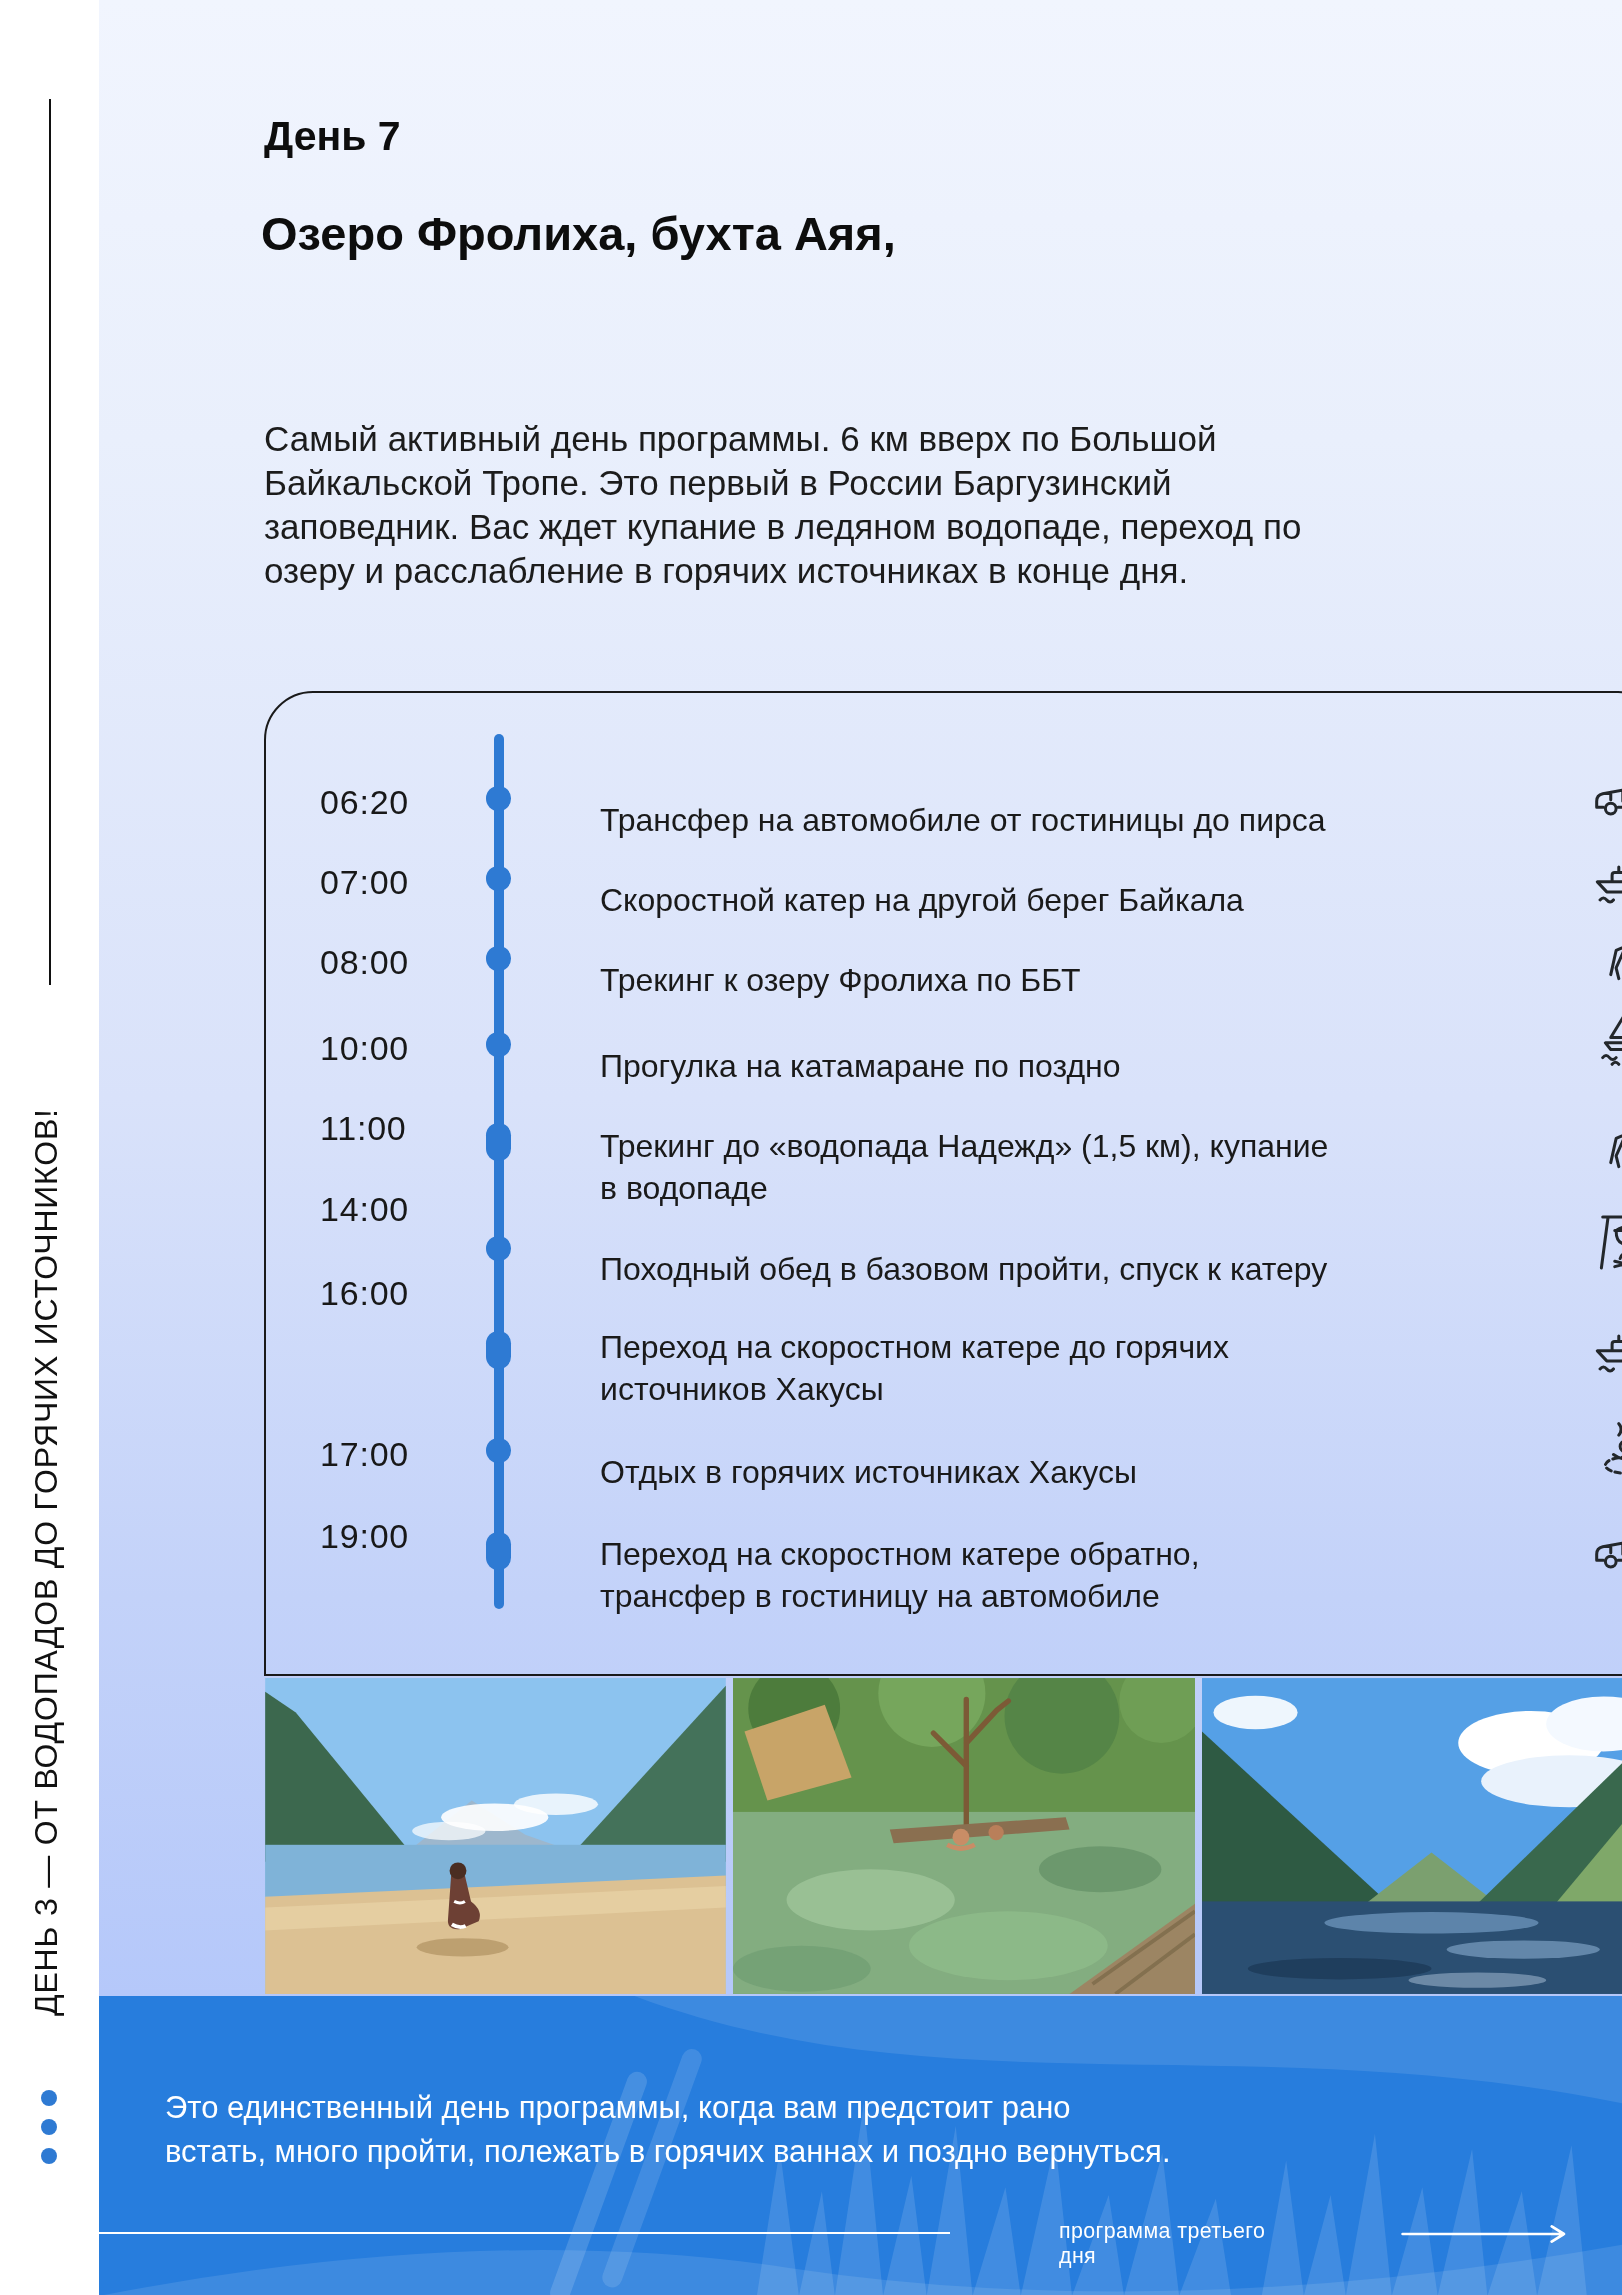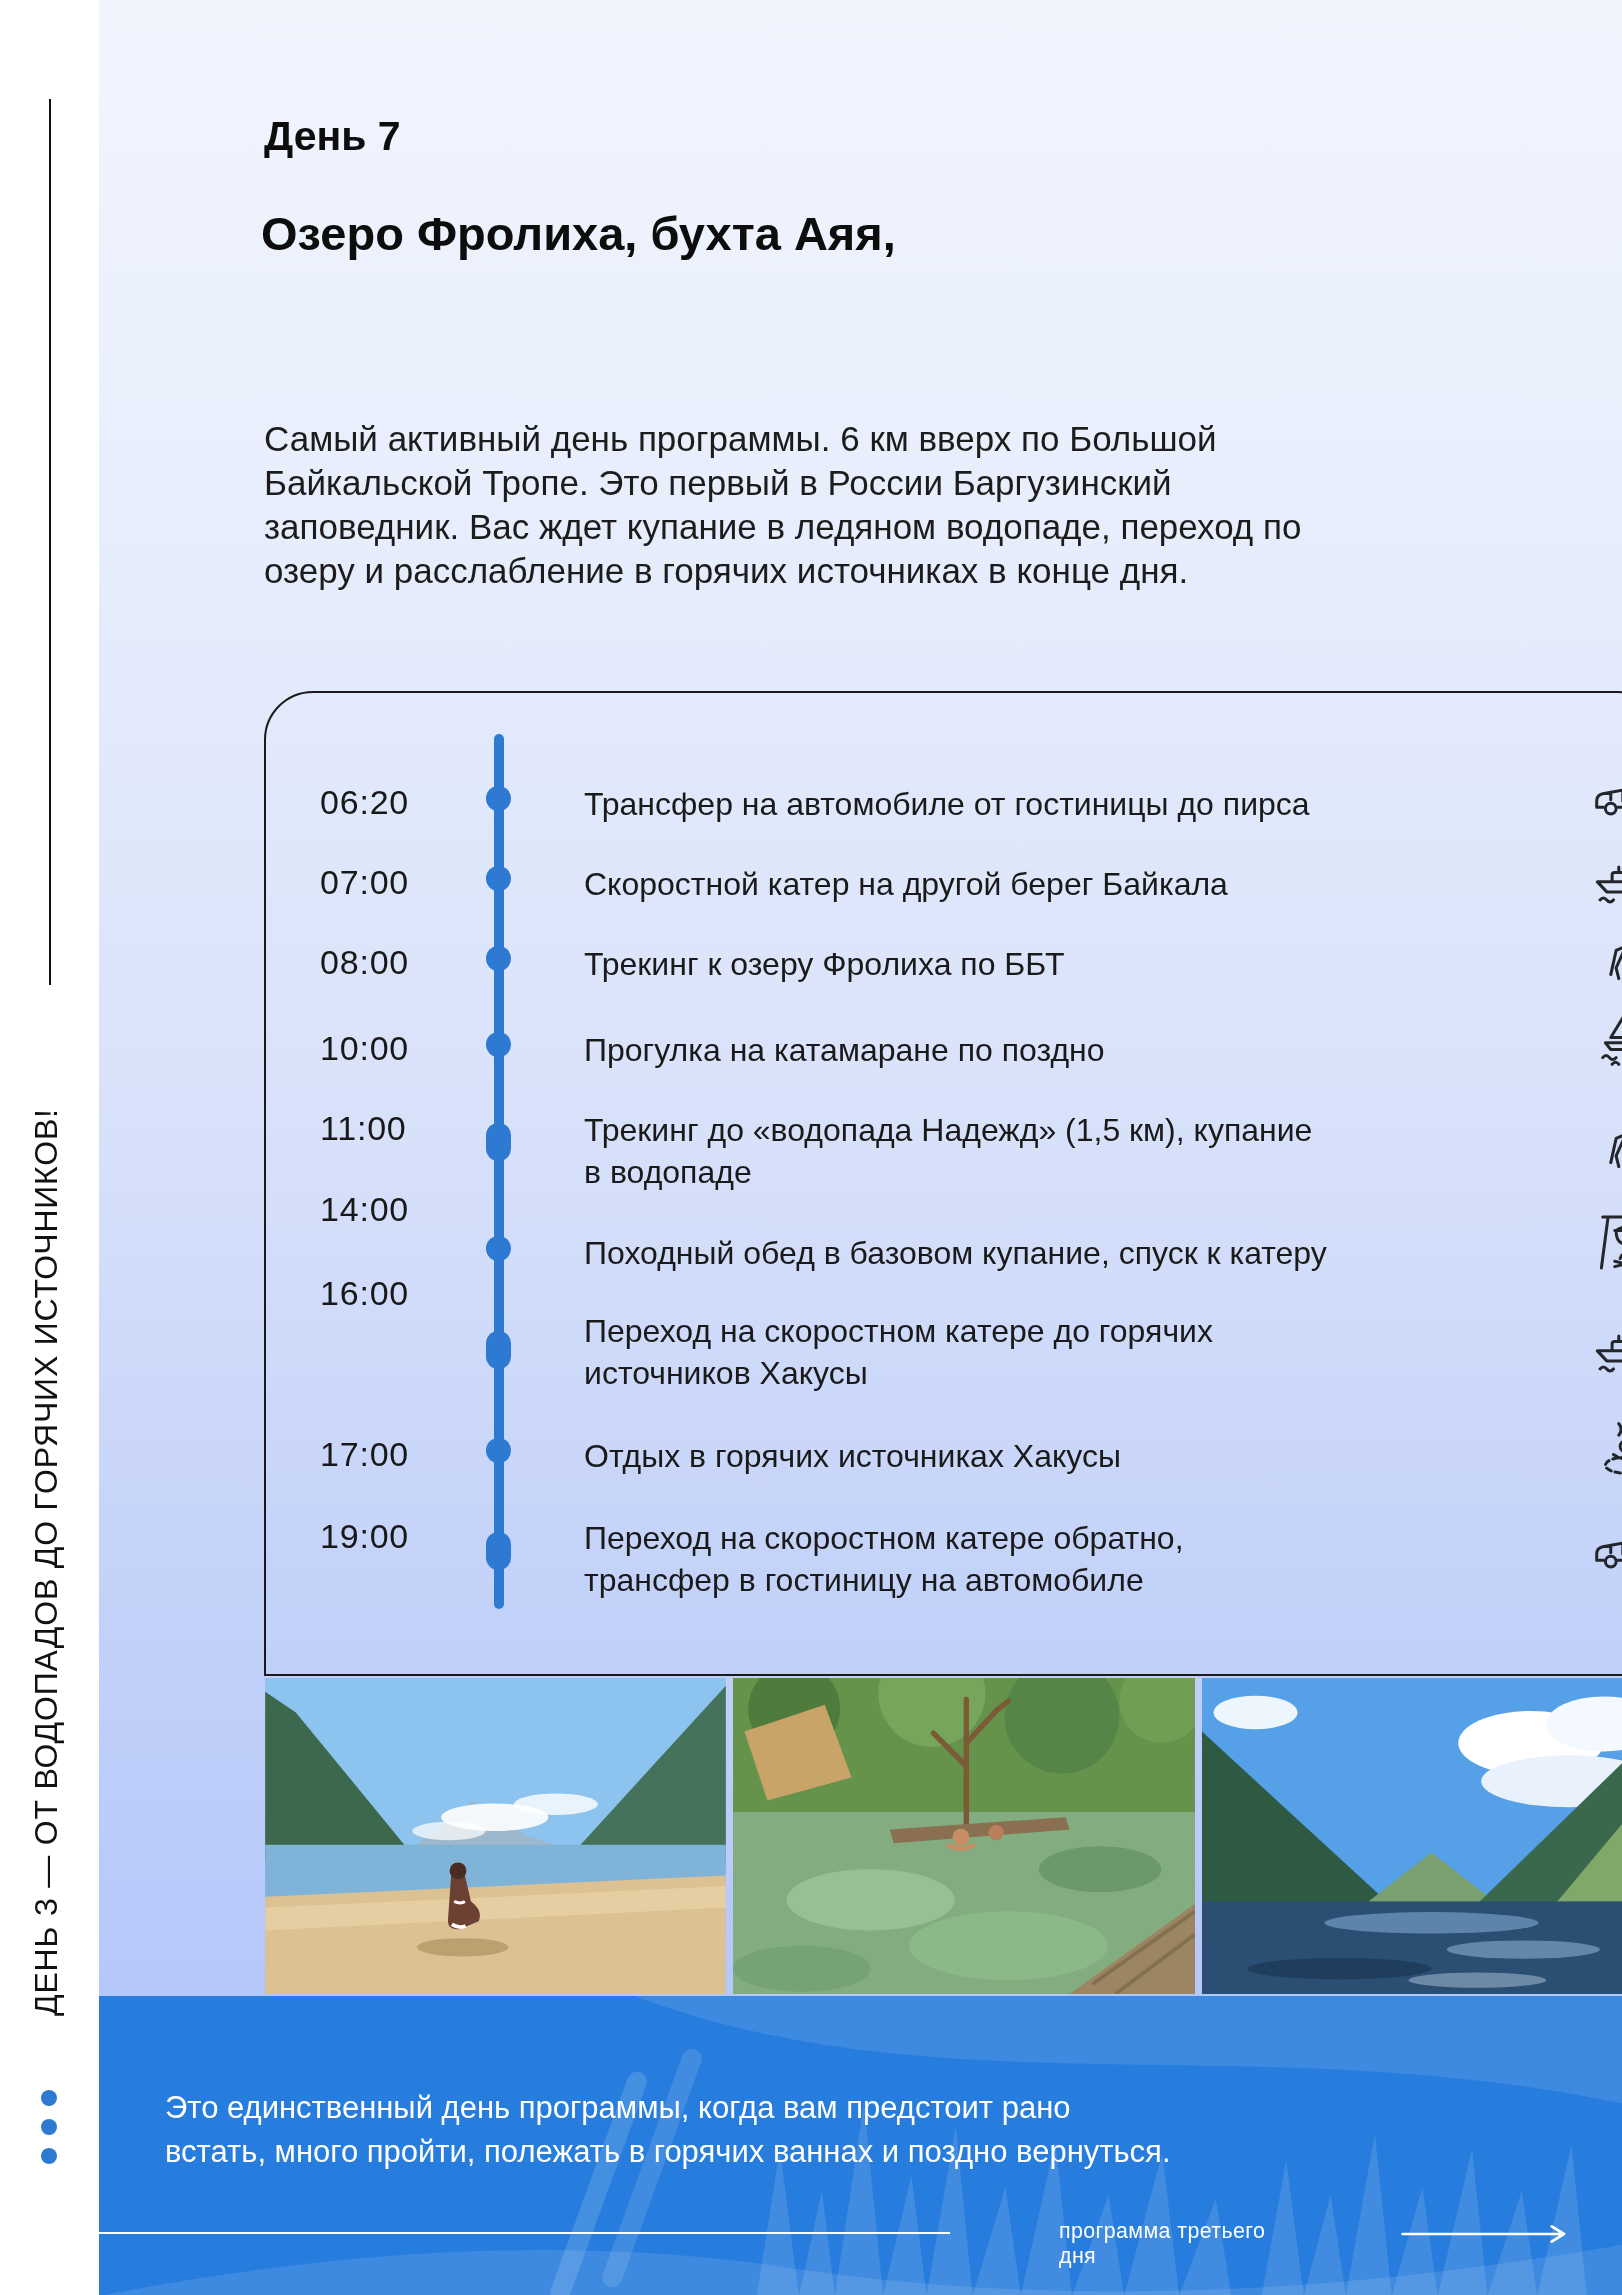--- a/index.html
+++ b/index.html
@@ -23,21 +23,21 @@
   .intro{position:absolute;left:165px;top:417px;width:1377px;font-size:35px;line-height:44px;
          color:#1c1c1c;white-space:pre-line;}
 
   
   .card{position:absolute;left:165px;top:691px;width:1403px;height:985px;
         border:2.3px solid #1a1a1a;border-radius:49px 49px 0 0;box-sizing:border-box;}
   .tl-line{position:absolute;left:228px;top:41px;width:10px;height:875px;border-radius:5.4px;background:#2e7ad3;}
   .row .time{position:absolute;left:54px;font-size:34px;color:#181818;letter-spacing:0.8px;}
   .row .dot{position:absolute;left:220px;width:24.5px;height:24.5px;border-radius:12.2px;background:#2e7ad3;}
   .row .dot.pill{height:38px;border-radius:12.2px;}
-  .row .text{position:absolute;left:318px;width:941px;margin:0;font-size:32px;line-height:42px;
+  .row .text{position:absolute;left:318px;width:941px;margin:16px;font-size:32px;line-height:42px;
         color:#1a1a1a;white-space:pre-line;}
   .row .icon{position:absolute;left:1321px;width:77px;height:77px;display:flex;
         align-items:center;justify-content:center;}
   .row .icon svg{width:67px;height:67px;stroke:#23272b;fill:none;stroke-width:4.5;
         stroke-linecap:round;stroke-linejoin:round;}
   .p1 .time,.p1 .text{top:90px}.p1 .dot{top:93px}.p1 .icon{top:67px}
   .p2 .time,.p2 .text{top:170px}.p2 .dot{top:173px}.p2 .icon{top:147px}
   .p3 .time,.p3 .text{top:250px}.p3 .dot{top:253px}.p3 .icon{top:223px}
   .p4 .time,.p4 .text{top:336px}.p4 .dot{top:339px}.p4 .icon{top:306px}
   .p5 .time,.p5 .text{top:416px}.p5 .dot{top:430px}.p5 .icon{top:411px}
@@ -142,21 +142,21 @@
           <svg viewBox="0 0 100 100">
               <circle cx="57" cy="18" r="7"></circle>
               <path d="M54 26 L46 48 M60 28 l12 5 -5 18 -12 -5 z M46 48 L36 70 L40 86 M46 48 L58 62 L50 84 M50 36 L66 46 L72 84 M50 38 L36 44 L28 80"></path>
             </svg>
         </span>
       </div>
 
       <div class="row p6">
         <span class="time">14:00</span>
         <span class="dot"></span>
-        <p class="text">Походный обед в базовом купание, спуск к катеру</p>
+        <p class="text">Походный обед в базовом пройти, спуск к катеру</p>
         <span class="icon">
           <svg viewBox="0 0 100 100">
               <path d="M16 12 H84 M24 12 L14 88 M76 12 L86 88 M50 12 V26 M34 32 H66 M36 32 Q36 52 50 52 Q64 52 64 32 M36 32 Q50 22 64 32 M42 74 Q45 64 50 70 Q55 64 58 74 M34 86 L66 78 M34 78 L66 86"></path>
             </svg>
         </span>
       </div>
 
       <div class="row p7">
         <span class="time">16:00</span>
         <span class="dot pill"></span>

